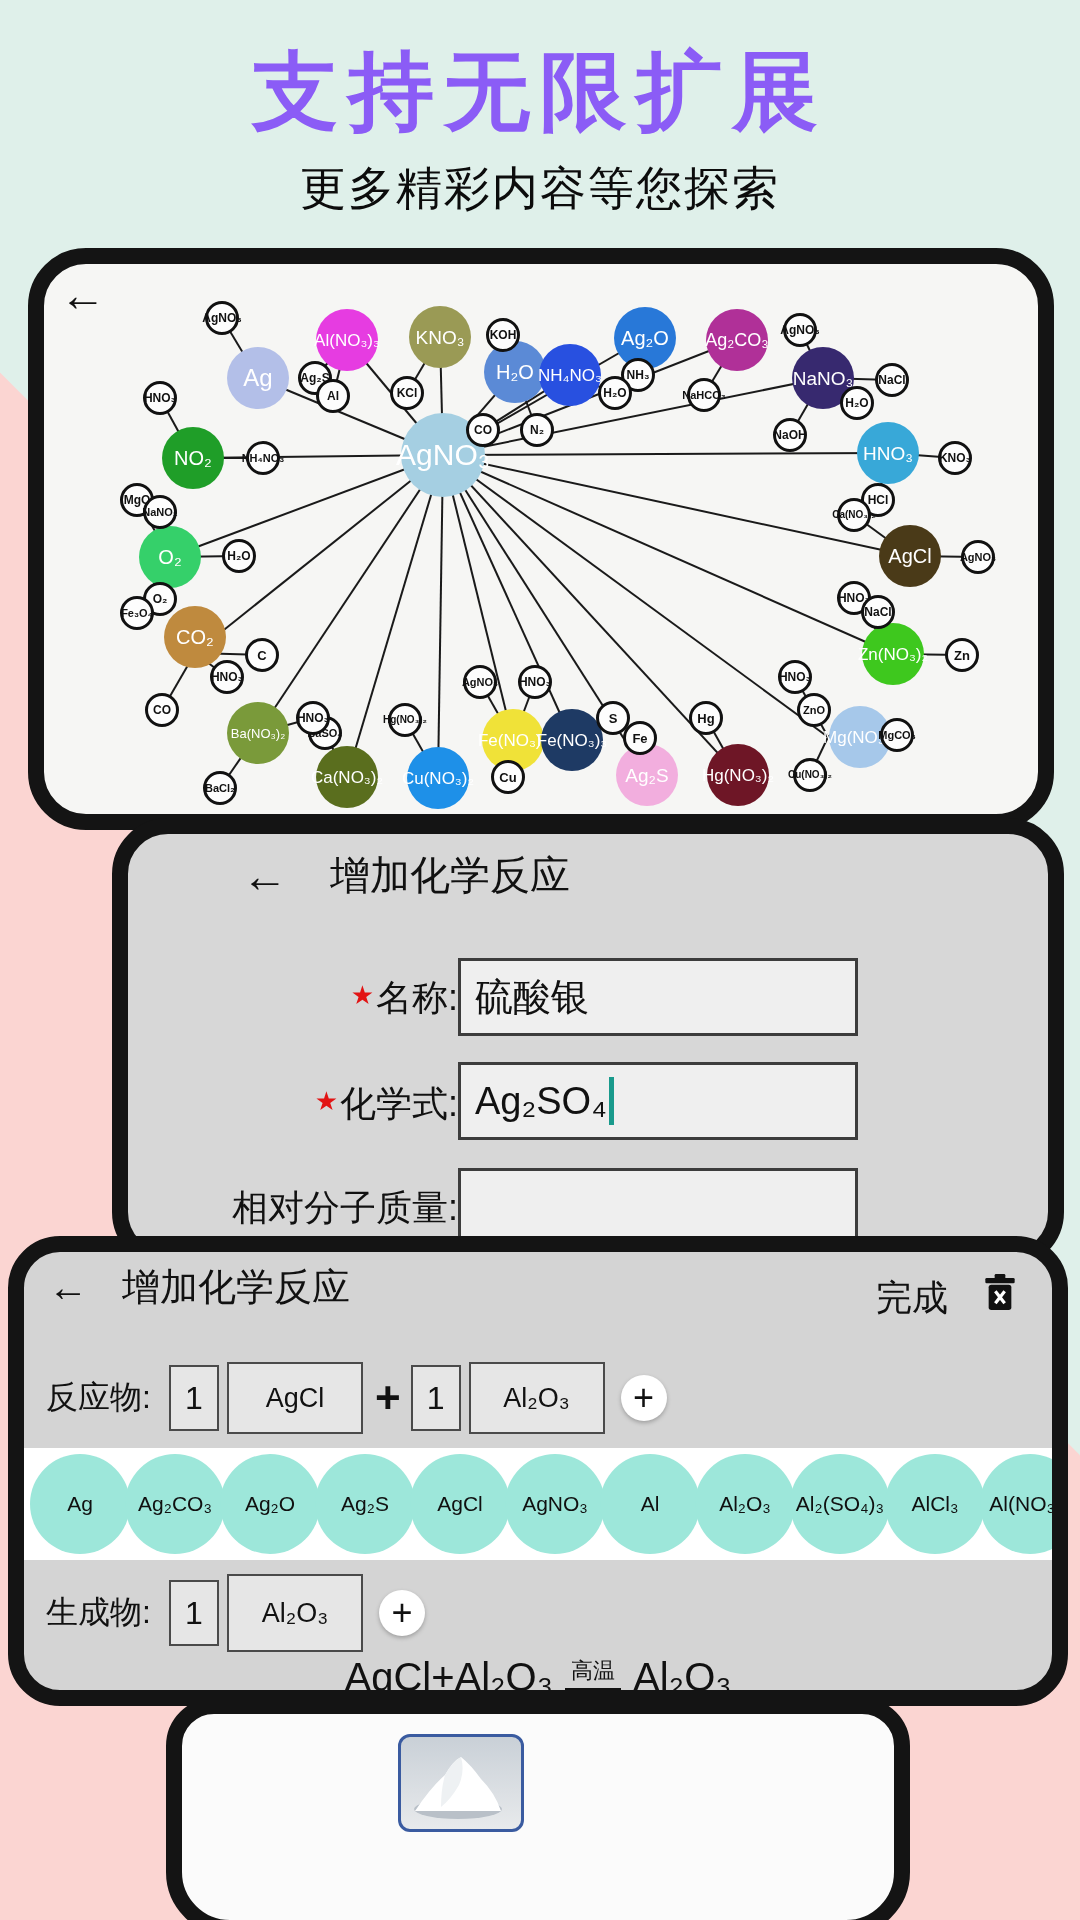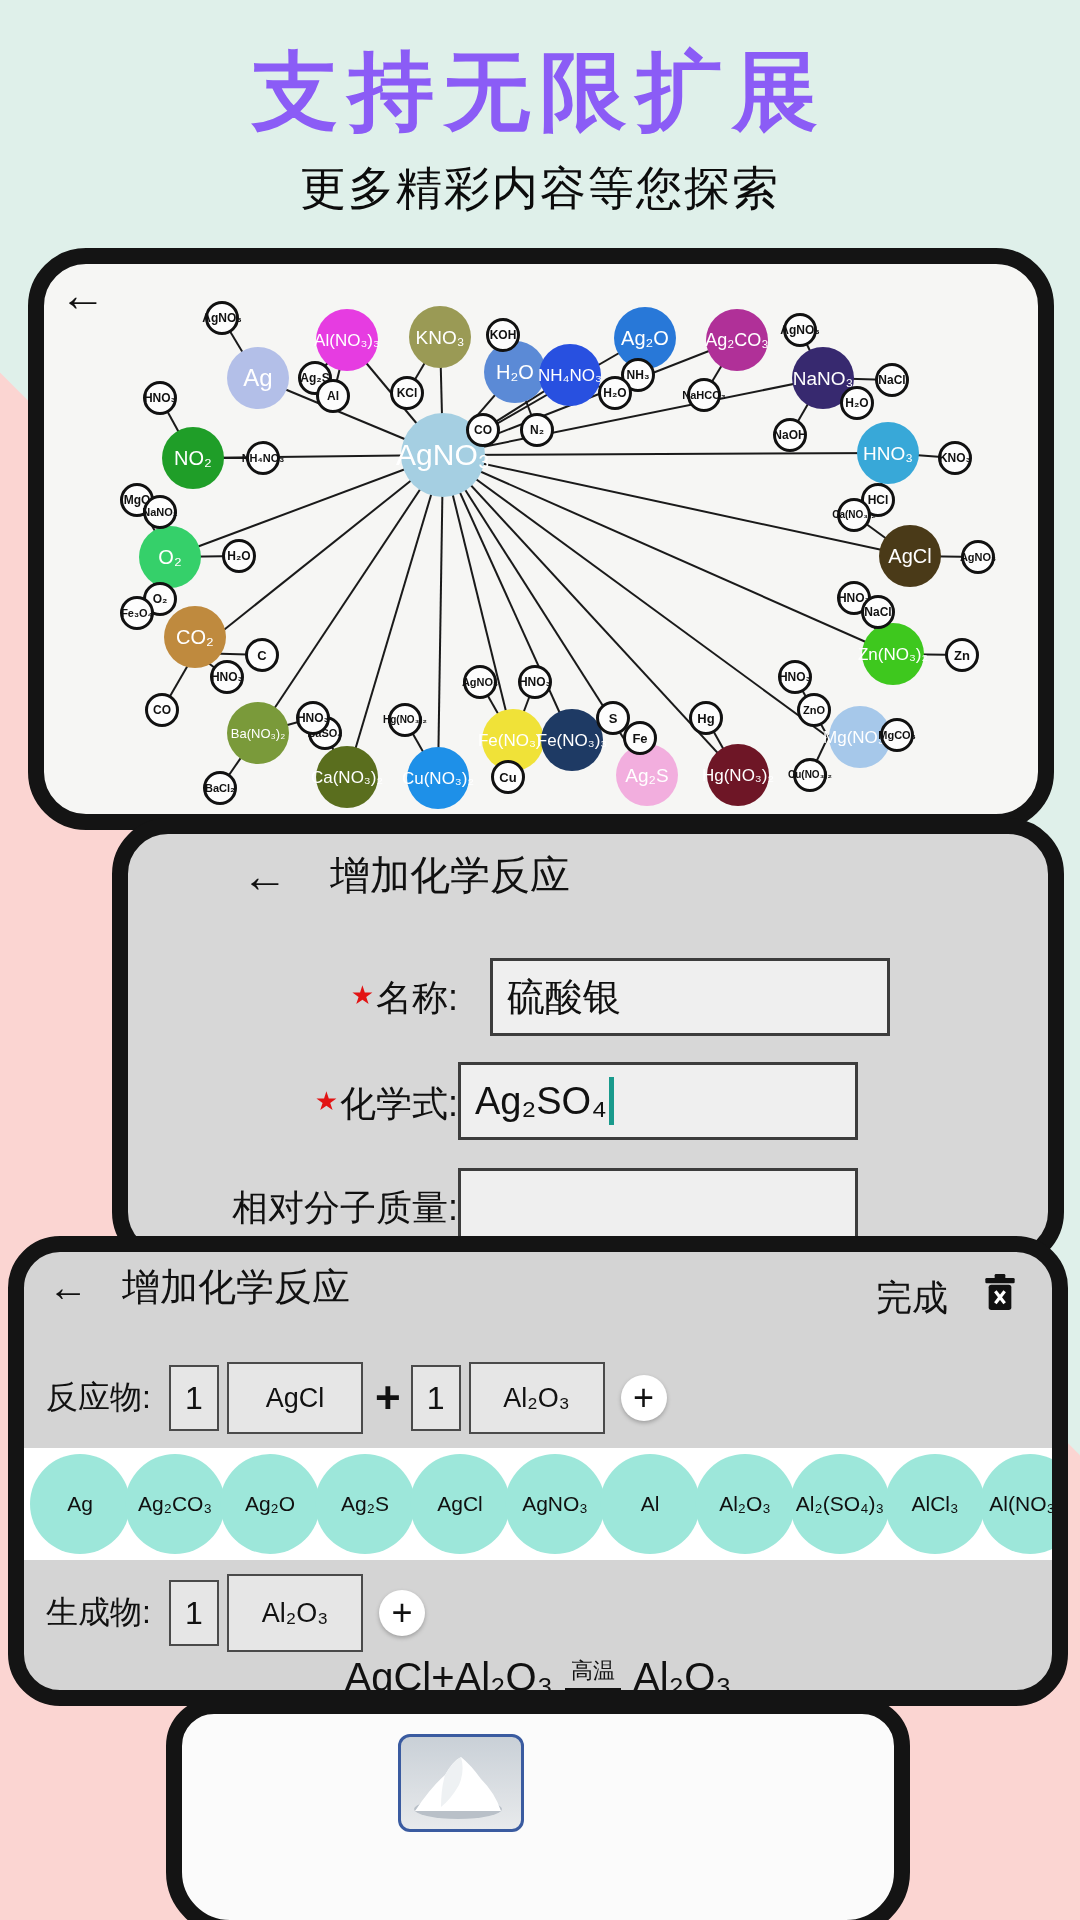--- a/index.html
+++ b/index.html
@@ -221,21 +221,21 @@
   </div>
 </div>
 
 <div class="phone" id="phone2">
   <div class="ph-inner">
     <div class="scr-header">
       <div class="back-arrow" style="margin-left:114px;">←</div>
       <div class="scr-title">增加化学反应</div>
     </div>
     <div class="form-label" style="left:20px;top:140px;"><span class="star">★</span><span>名称:</span></div>
-    <div class="form-box" style="top:124px;margin-left:32px;">
+    <div class="form-box" style="top:124px;">
         <span>硫酸银</span>
       </div>
     <div class="form-label" style="left:20px;top:246px;"><span class="star">★</span><span>化学式:</span></div>
     <div class="form-box" style="top:228px;">
         <span>Ag₂SO₄</span>
         <span class="cursor"></span>
       </div>
     <div class="form-label" style="left:20px;top:350px;"><span>相对分子质量:</span></div>
     <div class="form-box" style="top:334px;">
         <span></span>

